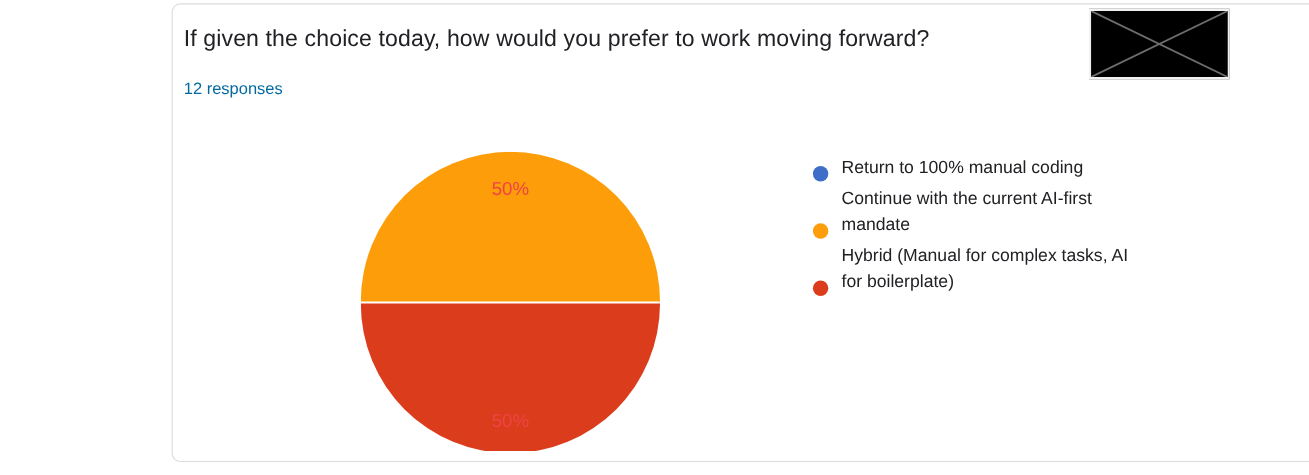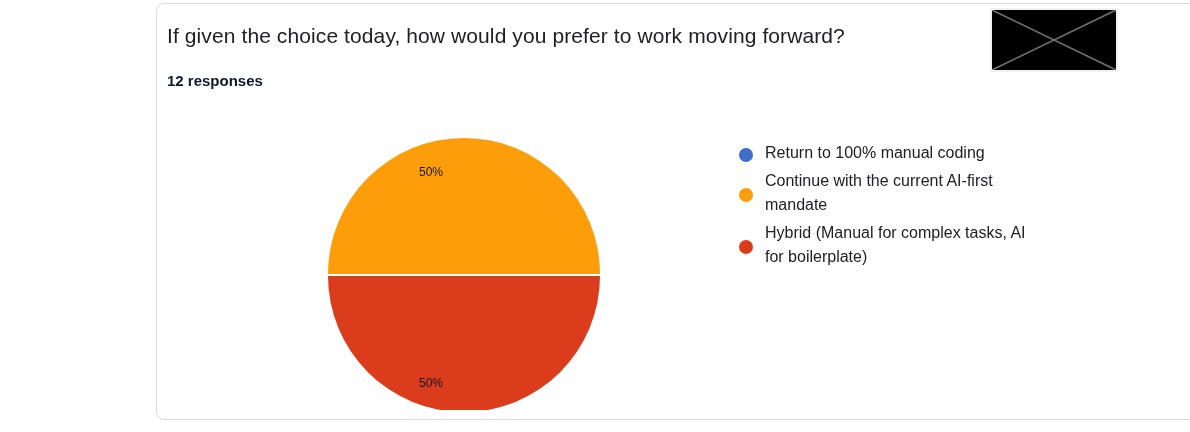--- a/index.html
+++ b/index.html
@@ -48,22 +48,22 @@
     letter-spacing: 0.1px;
     white-space: nowrap;
   }
 
   .response-count {
     position: absolute;
     left: 10px;
     top: 66px;
     font-size: 15px;
     line-height: 22px;
-    color: #0f172a;
-    font-weight: 700;
+    color: #0369a1;
+    font-weight: 400;
   }
 
   
   .image-placeholder {
     position: absolute;
     left: 833px;
     top: 4px;
     width: 124px;
     height: 60px;
     background: #000000;
@@ -94,39 +94,40 @@
   }
   .pie-wrap svg {
     display: block;
     width: 272px;
     height: 272px;
   }
 
   .slice-label {
     position: absolute;
     width: 90px;
-    font-size: 12px;
+    text-align: center;
+    font-size: 17px;
     line-height: 20px;
-    color: #0f172a;
+    color: #ef4444;
     font-family: "Liberation Sans", sans-serif;
   }
   .slice-label.top  { left: 91px; top: 24px; }
   .slice-label.bottom { left: 91px; top: 235px; }
 
   
   .legend {
     position: absolute;
     left: 582px;   
     top: 137px;    
     width: 330px;
   }
   .legend-item {
     position: relative;
     display: flex;
-    align-items: center;
+    align-items: flex-end;
     margin-bottom: 4px;
     min-height: 24px;
   }
   .legend-dot {
     flex: 0 0 auto;
     width: 14px;
     height: 14px;
     border-radius: 50%;
     margin-top: 4px;
     margin-right: 12px;

